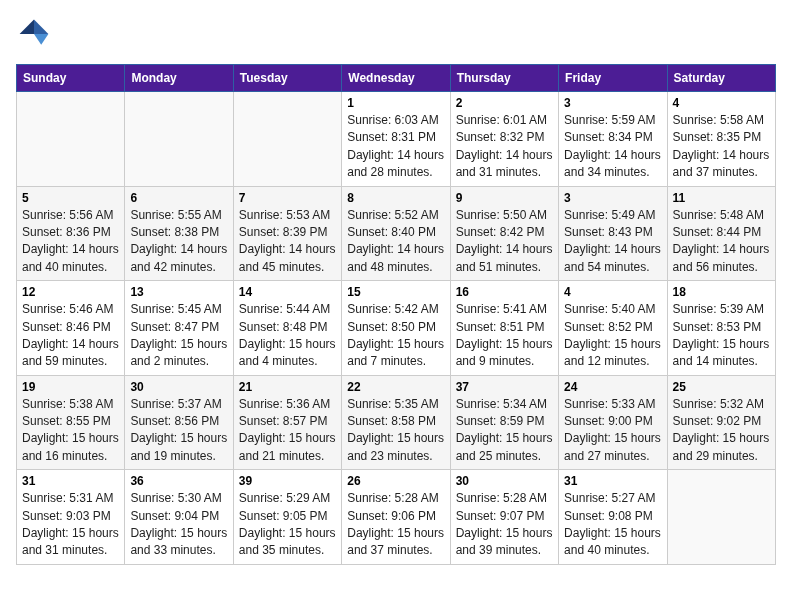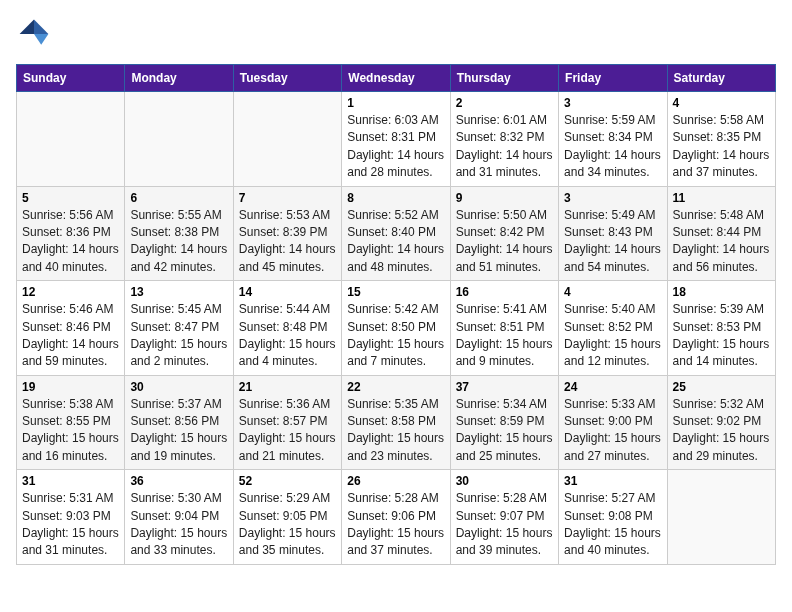--- a/index.html
+++ b/index.html
@@ -230,21 +230,21 @@
       <tr>
         <td>
           <span class="day-num">31</span>
           <div class="day-info">Sunrise: 5:31 AM<br>Sunset: 9:03 PM<br>Daylight: 15 hours and 31 minutes.</div>
         </td>
         <td>
           <span class="day-num">36</span>
           <div class="day-info">Sunrise: 5:30 AM<br>Sunset: 9:04 PM<br>Daylight: 15 hours and 33 minutes.</div>
         </td>
         <td>
-          <span class="day-num">52</span>
+          <span class="day-num">39</span>
           <div class="day-info">Sunrise: 5:29 AM<br>Sunset: 9:05 PM<br>Daylight: 15 hours and 35 minutes.</div>
         </td>
         <td>
           <span class="day-num">26</span>
           <div class="day-info">Sunrise: 5:28 AM<br>Sunset: 9:06 PM<br>Daylight: 15 hours and 37 minutes.</div>
         </td>
         <td>
           <span class="day-num">30</span>
           <div class="day-info">Sunrise: 5:28 AM<br>Sunset: 9:07 PM<br>Daylight: 15 hours and 39 minutes.</div>
         </td>

